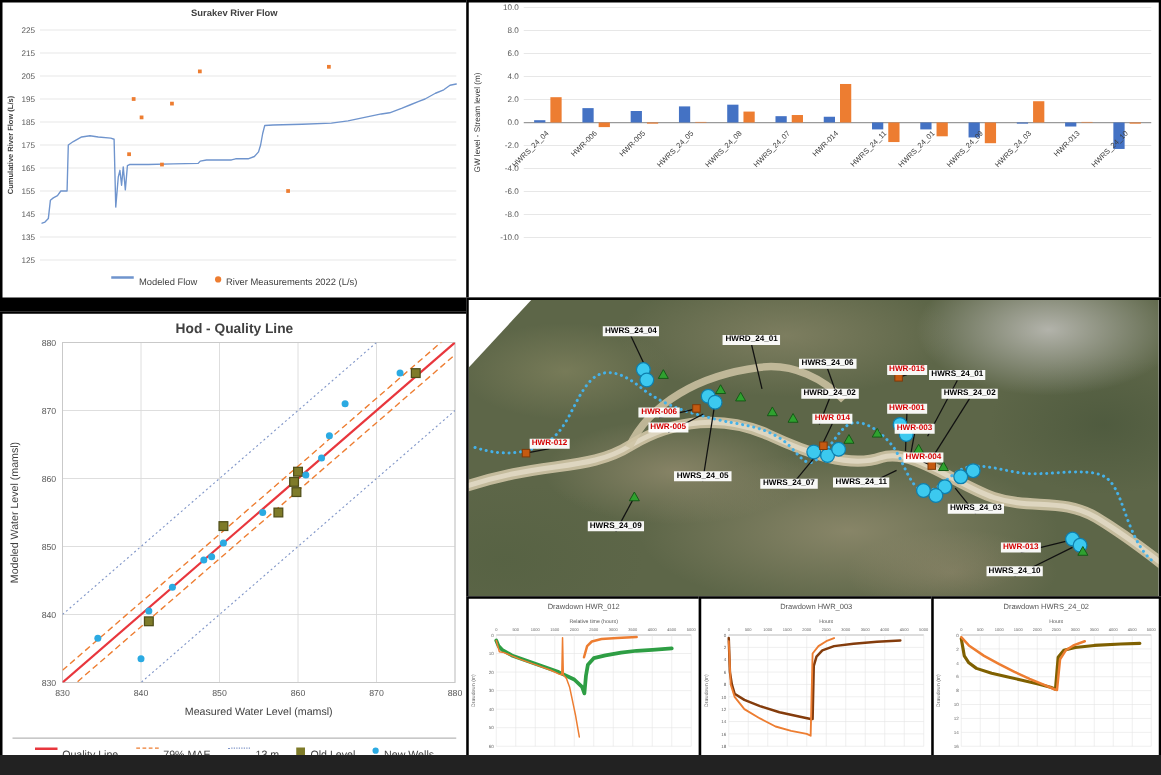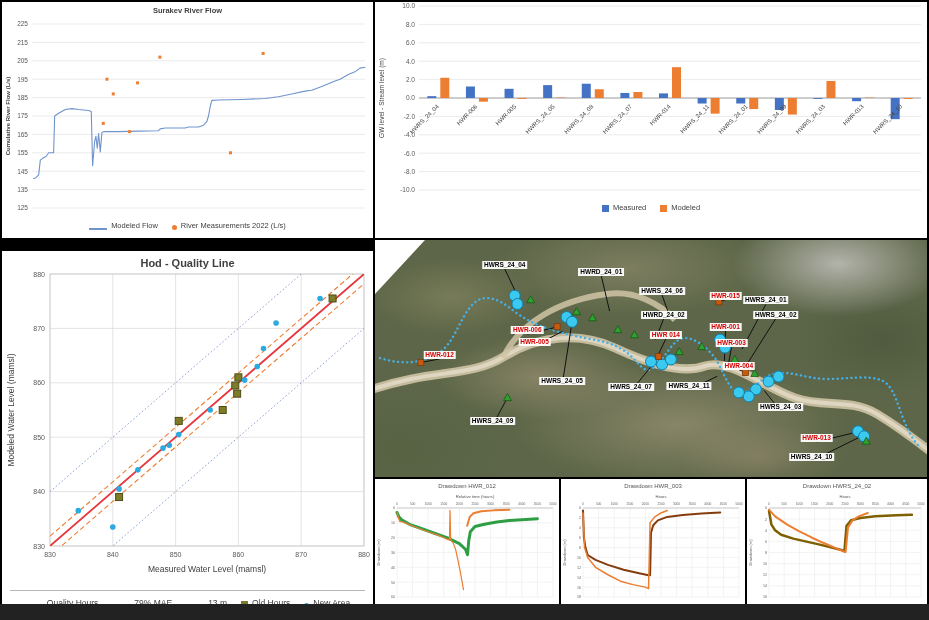--- a/index.html
+++ b/index.html
@@ -14,21 +14,21 @@
   #p-dd2{left:745px;top:477px;width:184px;height:143px;}
   .ctitle{text-align:center;font-weight:bold;color:#404040;}
   #p-river .ctitle{font-size:7.5px;padding-top:4px;height:12px;}
   #p-bars .ctitle{font-size:8.5px;padding-top:6px;height:12px;}
   #p-quality .ctitle{font-size:11px;line-height:13px;}
   #p-quality .ctitle.first{padding-top:6px;}
   .ddtitle{text-align:center;font-size:6px;color:#555;padding-top:4px;height:9px;}
   .legend{display:flex;justify-content:center;align-items:center;gap:14px;font-size:7.5px;color:#404040;height:18px;}
   .legend.boxed{border-top:1px solid #b7b7b7;margin:0 8px;height:24px;font-size:8.5px;}
   .legend.small{gap:8px;font-size:5px;height:12px;}
-  .li{display:flex;align-items:flex-end;gap:4px;}
+  .li{display:flex;align-items:flex-start;gap:4px;}
   .sw{display:inline-block;}
   .sw.line{width:18px;height:0;}
   .legend.small .sw.line{width:10px;}
   .sw.square{width:7px;height:7px;}
   .sw.dot{width:5px;height:5px;border-radius:50%;}
   svg{display:block;}
   
   #terrain{position:relative;width:100%;height:100%;
     background-color:#5d6648;
     background-image:
@@ -157,30 +157,20 @@
         <rect x="438.46153846153845" y="96" width="9" height="0.9199999999999875" fill="#4472C4"></rect>
         <rect x="451.46153846153845" y="78.98" width="9" height="17.019999999999996" fill="#ED7D31"></rect>
         <text x="450.46153846153845" y="105" font-size="6" fill="#404040" text-anchor="end" transform="rotate(-45 450.46153846153845 105)">HWRS_24_03</text>
         <rect x="477.07692307692304" y="96" width="9" height="3.2199999999999847" fill="#4472C4"></rect>
         <rect x="490.07692307692304" y="95.53999999999999" width="9" height="0.46000000000000796" fill="#ED7D31"></rect>
         <text x="489.07692307692304" y="105" font-size="6" fill="#404040" text-anchor="end" transform="rotate(-45 489.07692307692304 105)">HWR-013</text>
         <rect x="515.6923076923076" y="96" width="9" height="21.159999999999997" fill="#4472C4"></rect>
         <rect x="528.6923076923076" y="96" width="9" height="0.9199999999999875" fill="#ED7D31"></rect>
         <text x="527.6923076923076" y="105" font-size="6" fill="#404040" text-anchor="end" transform="rotate(-45 527.6923076923076 105)">HWRS_24_10</text>
       </svg>
-    <div class="legend" id="legend-bars">
-        <span class="li">
-          <span class="sw square" style="background: rgb(68, 114, 196);"></span>
-          <span>Measured</span>
-        </span>
-        <span class="li">
-          <span class="sw square" style="background: rgb(237, 125, 49);"></span>
-          <span>Modeled</span>
-        </span>
-      </div>
   </section>
 
   <section class="panel" id="p-quality">
     <div class="ctitle first">Hod - Quality Line</div>
     <svg id="quality-svg" width="371" height="320" viewBox="0 0 371 320">
         <defs>
           <clipPath id="qclip">
             <rect x="48" y="4" width="314" height="272"></rect>
           </clipPath>
         </defs>
@@ -235,37 +225,37 @@
         <circle cx="255.24" cy="96.47999999999999" r="2.8" fill="#2BAAE2"></circle>
         <circle cx="261.52" cy="78.52800000000025" r="2.8" fill="#2BAAE2"></circle>
         <circle cx="274.08" cy="52.96000000000001" r="2.8" fill="#2BAAE2"></circle>
         <circle cx="318.04" cy="28.47999999999999" r="2.8" fill="#2BAAE2"></circle>
         <text x="205" y="302" font-size="8.5" fill="#404040" text-anchor="middle">Measured Water Level (mamsl)</text>
         <text x="12" y="140" font-size="8.5" fill="#404040" text-anchor="middle" transform="rotate(-90 12 140)">Modeled Water Level (mamsl)</text>
       </svg>
     <div class="legend boxed" id="legend-quality">
         <span class="li">
           <span class="sw line" style="border-top: 2px solid rgb(232, 54, 61);"></span>
-          <span>Quality Hours</span>
+          <span>Quality Line</span>
         </span>
         <span class="li">
           <span class="sw line" style="border-top: 1px dashed rgb(237, 125, 49);"></span>
           <span>79% MAE</span>
         </span>
         <span class="li">
           <span class="sw line" style="border-top: 1px dotted rgb(128, 150, 200);"></span>
           <span>13 m</span>
         </span>
         <span class="li">
           <span class="sw square" style="background: rgb(126, 123, 41);"></span>
-          <span>Old Hours</span>
+          <span>Old Level</span>
         </span>
         <span class="li">
           <span class="sw dot" style="background: rgb(43, 170, 226);"></span>
-          <span>New Area</span>
+          <span>New Wells</span>
         </span>
       </div>
   </section>
 
   <section class="panel" id="p-map">
     <div id="terrain">
       <svg id="map-svg" width="552" height="237" viewBox="0 0 552 237" preserveAspectRatio="none">
           <polygon points="0,0 50,0 0,54" fill="#ffffff"></polygon>
           <path d="M -5,150 C 60,128 95,138 130,116 C 165,95 205,92 240,108 C 270,122 305,135 330,126 C 355,118 390,148 420,158 C 450,168 475,158 502,174 C 522,186 538,198 556,212" fill="none" stroke="#cfc4a5" stroke-width="9" opacity="0.9"></path>
           <path d="M -5,150 C 60,128 95,138 130,116 C 165,95 205,92 240,108 C 270,122 305,135 330,126 C 355,118 390,148 420,158 C 450,168 475,158 502,174 C 522,186 538,198 556,212" fill="none" stroke="#ded6c0" stroke-width="4"></path>

